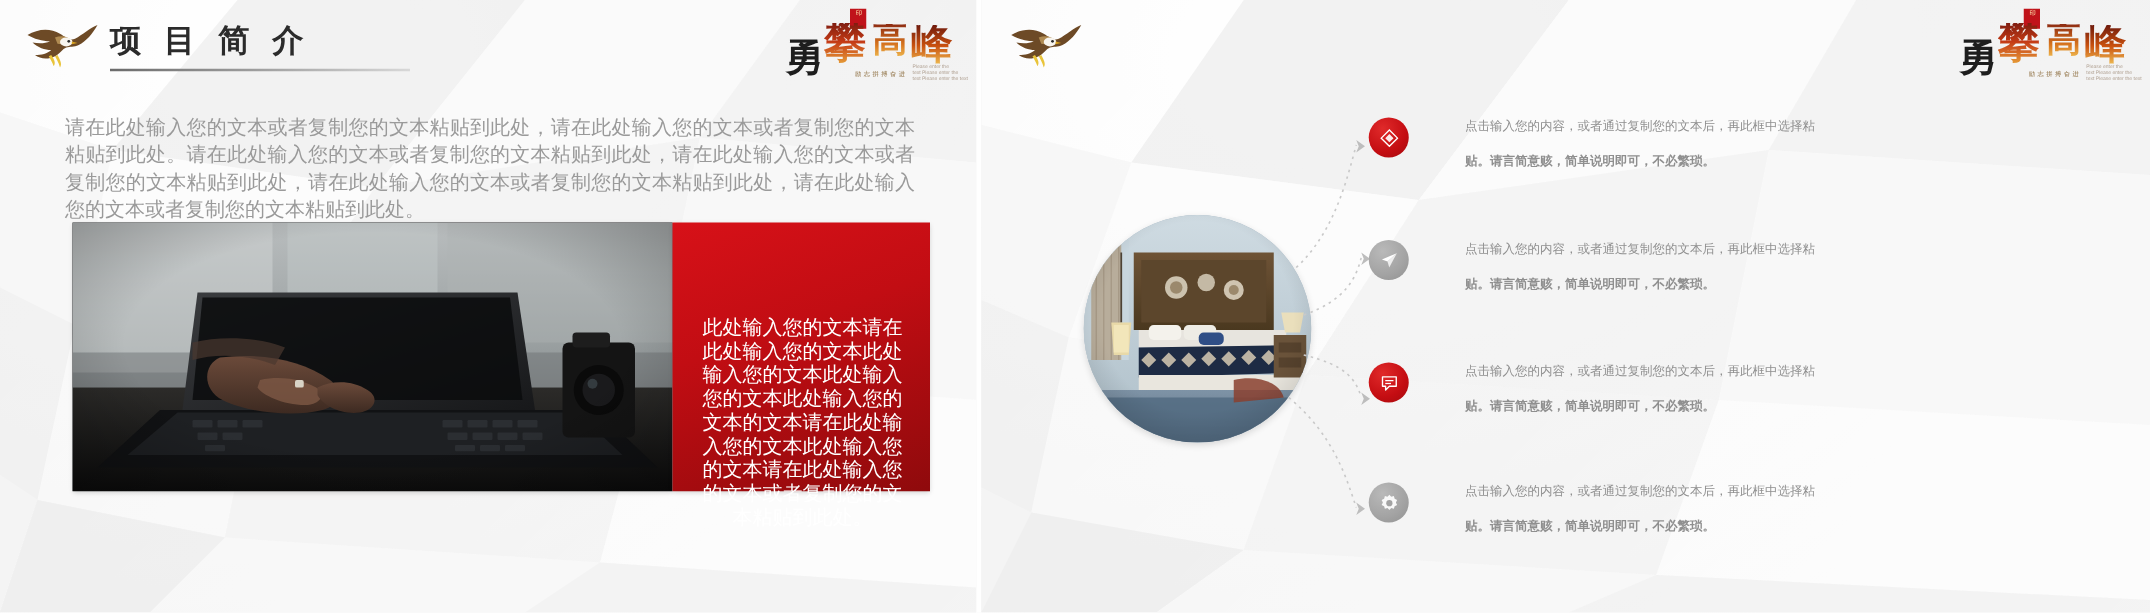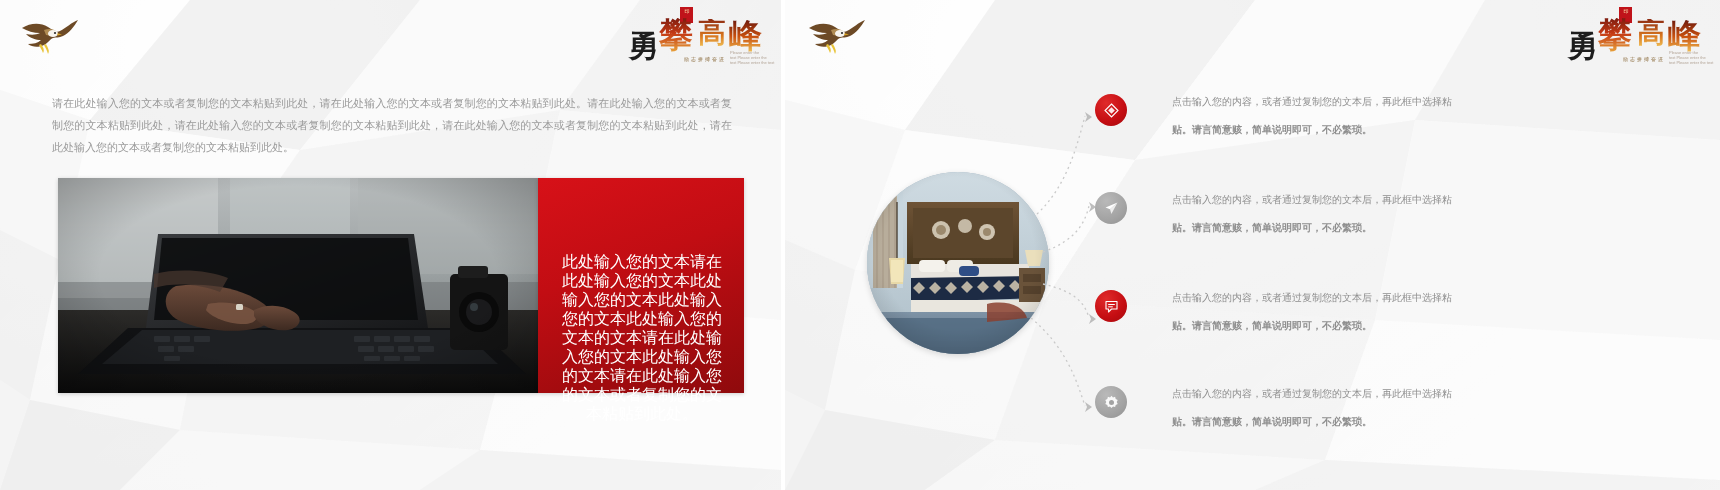--- a/index.html
+++ b/index.html
@@ -91,21 +91,21 @@
   .brand .b-sub-en {
     position: absolute; left: 104px; top: 44px;
     font-size: 4px; line-height: 5px; color: #b2a395;
     white-space: nowrap; text-align: left;
   }
 
   
   .s1-para {
     position: absolute;
     left: 52px; top: 92px; width: 680px;
-    font-size: 11px;
+    font-size: 16px;
     line-height: 22px;
     color: #9a9a9a;
     text-align: justify;
     text-indent: 0;
     font-family: Liberation Sans, sans-serif;
   }
 
   .s1-photo {
     position: absolute;
     left: 58px; top: 178px; width: 480px; height: 215px;
@@ -193,20 +193,24 @@
         <svg width="62" height="42" viewBox="0 0 62 42">
           <path d="M2 10 C10 5, 20 4, 28 9 C33 12, 36 15, 40 13 C46 10, 52 4, 58 2 C54 9, 49 15, 43 18 C39 20, 36 19, 33 20 C30 21, 28 25, 24 27 C18 30, 12 29, 8 26 C13 26, 18 25, 21 22 C16 22, 10 20, 6 16 C11 17, 16 17, 20 15 C14 15, 7 13, 2 10 Z" fill="#6d4a26"></path>
           <path d="M24 12 C29 10, 34 11, 37 14 C34 17, 30 18, 26 17 Z" fill="#b08b52"></path>
           <ellipse cx="33" cy="15.5" rx="5" ry="3.6" fill="#f7f4ee"></ellipse>
           <circle cx="35" cy="15" r="1.1" fill="#2b2b2b"></circle>
           <path d="M37.5 15.2 L42 16.4 L37.4 17.4 Z" fill="#d8a21f"></path>
           <path d="M21 26 C23 29, 25 32, 23 35 C22 32, 20 29, 19 27 Z" fill="#e9c43a"></path>
           <path d="M26 26 C28 30, 30 33, 28 36 C27 32, 25 29, 24 27 Z" fill="#e9c43a"></path>
         </svg>
       </div>
+      <div class="title-block" style="left:88px; top:21px; width:240px;">
+        <div class="slide-title">项 目 简 介</div>
+        <div class="title-rule"></div>
+      </div>
 
       <div class="brand" style="left:626px; top:6px;">
         <div class="seal">印</div>
         <div class="bword b-yong">勇</div>
         <div class="bword b-pan">攀</div>
         <div class="bword b-gao">高</div>
         <div class="bword b-feng">峰</div>
         <div class="b-sub">励志拼搏奋进</div>
         <div class="b-sub-en">
           <div>Please enter the</div>

